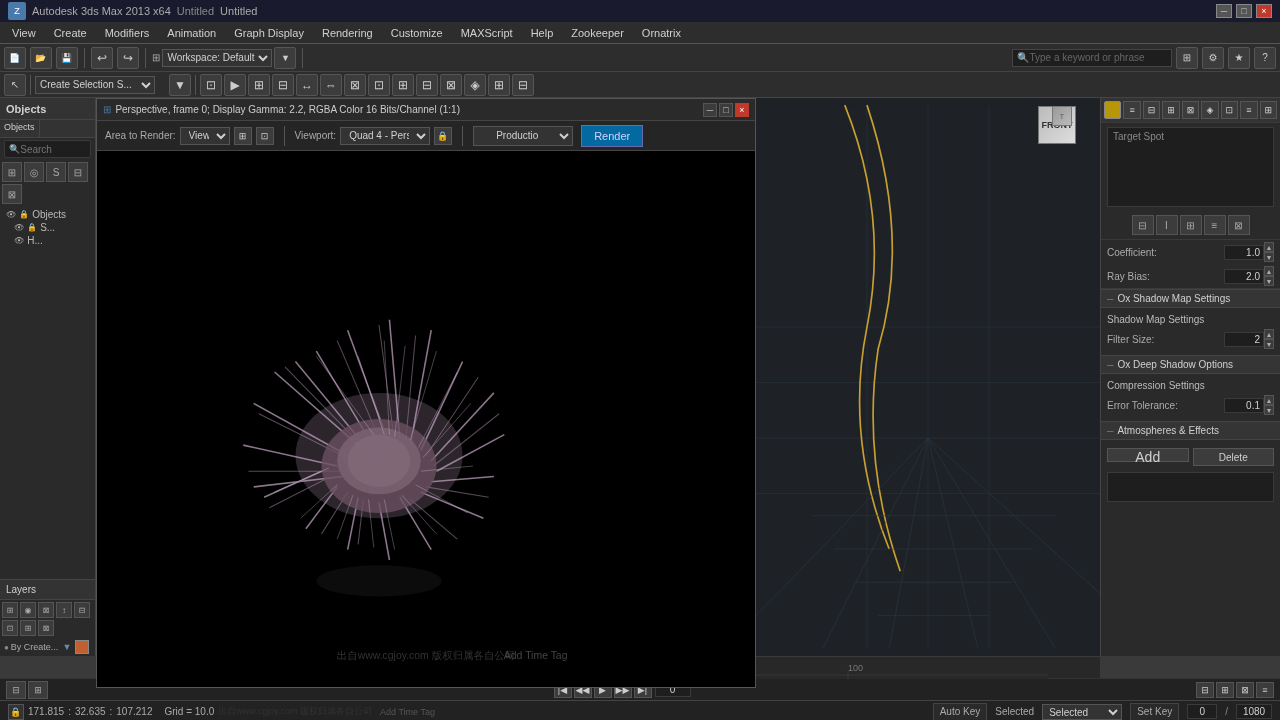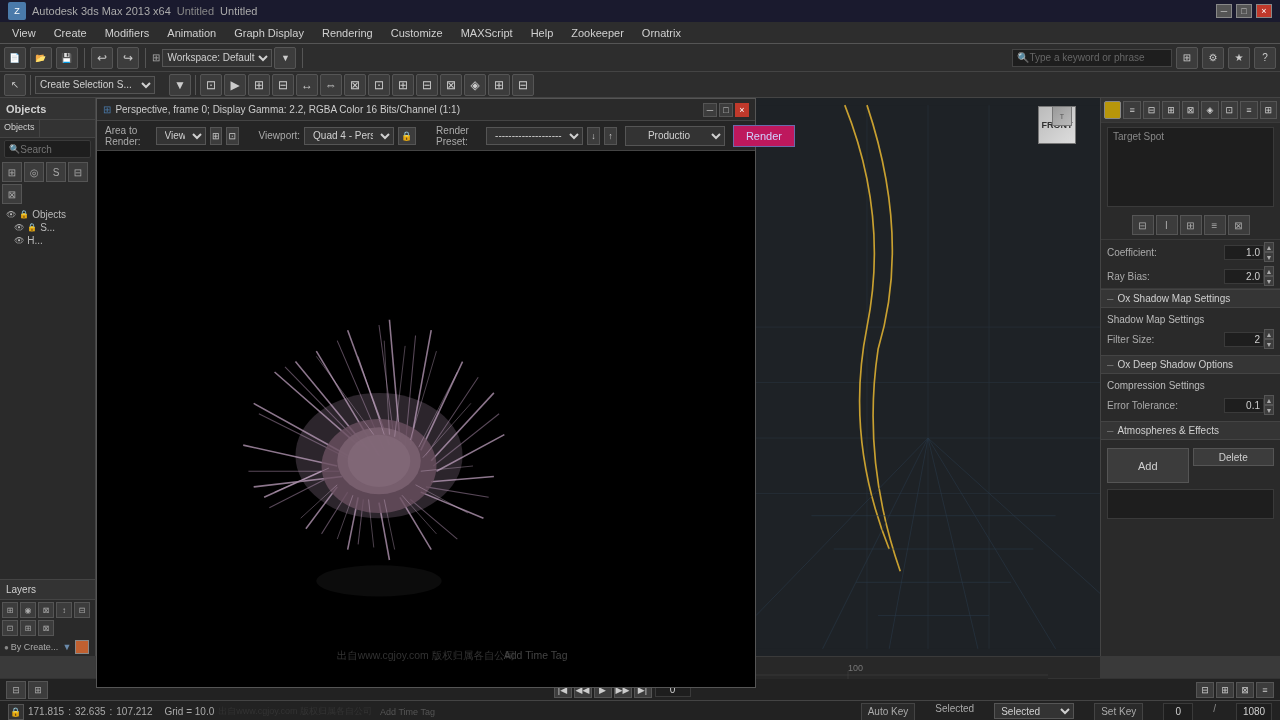--- a/index.html
+++ b/index.html
@@ -147,21 +147,21 @@
       height: 18px;
     }
     .render-small-btn {
       width: 18px; height: 18px;
       background: #3c3c3c;
       border: 1px solid #555;
       display: flex; align-items: center; justify-content: center;
       font-size: 9px; cursor: pointer; color: #ccc;
     }
     .render-button {
-      background: #be185d;
+      background: #0369a1;
       border: 1px solid #6a6aaa;
       color: #d0d0ff;
       padding: 2px 12px;
       font-size: 11px;
       cursor: pointer;
       height: 22px;
     }
     .render-preset-select {
       background: #333;
       border: 1px solid #555;
@@ -315,21 +315,21 @@
       background: #222;
       display: flex;
       align-items: center;
       padding: 0 8px;
       border-top: 1px solid #444;
       gap: 8px;
       font-size: 10px;
       color: #aaa;
     }
     .status-left { display: flex; align-items: center; gap: 4px; flex: 1; }
-    .status-right { display: flex; gap: 20px; }
+    .status-right { display: flex; align-items: center; gap: 8px; }
     .status-select {
       background: #333;
       border: 1px solid #555;
       color: #d0d0d0;
       font-size: 10px;
       padding: 1px 2px;
       height: 16px;
     }
     .anim-btn {
       width: 18px; height: 16px;
@@ -617,28 +617,20 @@
 
       <div class="render-toolbar-group">
         <span class="render-label">Viewport:</span>
         <select class="render-select" style="width:90px;">
           <option>Quad 4 - Perspec</option>
         </select>
         <div class="render-small-btn">🔒</div>
       </div>
       <div class="toolbar-sep"></div>
 
-      <div class="render-toolbar-group">
-        <span class="render-label">Render Preset:</span>
-        <select class="render-preset-select">
-          <option>--------------------</option>
-        </select>
-        <div class="render-small-btn">↓</div>
-        <div class="render-small-btn">↑</div>
-      </div>
 
       <select class="production-select">
         <option>Production</option>
       </select>
 
       <button class="render-button">Render</button>
     </div>
 
     <div class="render-image">
       
@@ -846,21 +838,21 @@
         </div>
       </div>
     </div>
 
     <div class="rollout-header">
       <span class="rollout-arrow">─</span>
       <span>Atmospheres &amp; Effects</span>
     </div>
     <div class="rollout-content">
       <div style="display:flex;gap:4px;padding:4px 6px;">
-        <button style="flex:1;background:#3c3c3c;border:1px solid #555;color:#d0d0d0;font-size:11px;height:35px;cursor:pointer;">Add</button>
+        <button style="flex:1;background:#3c3c3c;border:1px solid #555;color:#d0d0d0;font-size:14px;height:14px;cursor:pointer;">Add</button>
         <button style="flex:1;background:#3c3c3c;border:1px solid #555;color:#d0d0d0;font-size:10px;height:18px;cursor:pointer;">Delete</button>
       </div>
 
       <div style="margin:2px 6px;height:30px;background:#1e1e1e;border:1px solid #3a3a3a;"></div>
     </div>
   </div>
 </div>
 
 <div style="height:22px;background:#282828;border-top:1px solid #3a3a3a;display:flex;align-items:center;padding:0 8px;margin-left:96px;margin-right:180px;">
   <div style="flex:1;display:flex;align-items:center;gap:2px;position:relative;height:100%;">

